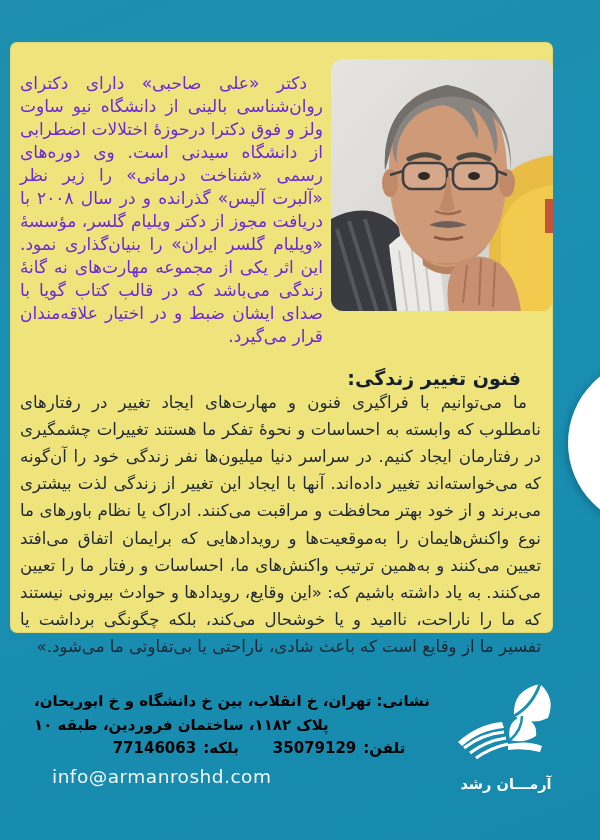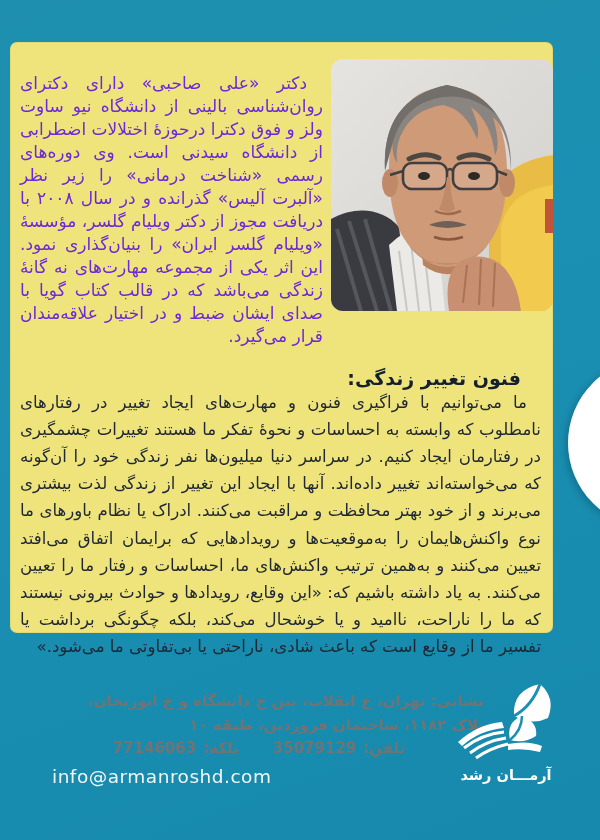--- a/index.html
+++ b/index.html
@@ -34,38 +34,38 @@
   }
   .desc{
     position:absolute;right:12px;left:10px;top:330px;
     direction:rtl;text-align:justify;
     color:#1e2733;font-size:16.6px;line-height:27.2px;font-weight:500;
     text-indent:14px;
   }
   
   .contact{
     position:absolute;left:34px;top:690px;width:450px;
-    direction:rtl;text-align:right;color:#737373;
+    direction:rtl;text-align:left;color:#000000;
     font-size:15px;font-weight:bold;line-height:23.5px;
   }
   .phone-row{display:flex;direction:rtl;justify-content:center;gap:34px;}
   .phone-pair{display:inline-flex;direction:rtl;gap:7px;}
   .urls{
     position:absolute;left:30px;top:766px;width:430px;
     display:flex;justify-content:space-between;padding:0 22px;box-sizing:border-box;
     color:#f2f6f6;font-size:18.5px;letter-spacing:0.5px;flex-direction:column;
   }
   
   .logo{
     position:absolute;left:436px;top:682px;width:140px;height:112px;
     text-align:center;
   }
   .logo svg{display:block;margin:0 auto;}
   .logo-name{
-    direction:rtl;color:#ffffff;font-size:14.5px;font-weight:bold;margin-top:7px;
+    direction:rtl;color:#ffffff;font-size:14.5px;font-weight:bold;margin-top:16px;
   }
   
   .disc{
     position:absolute;top:358px;right:-138px;width:170px;height:170px;
     border-radius:50%;
     background:radial-gradient(circle at 40% 45%,#ffffff 55%,#e7e9e6 78%,#dcdeda 100%);
     box-shadow:-3px 2px 6px rgba(0,40,60,0.25);
   }
 </style>
 </head>

